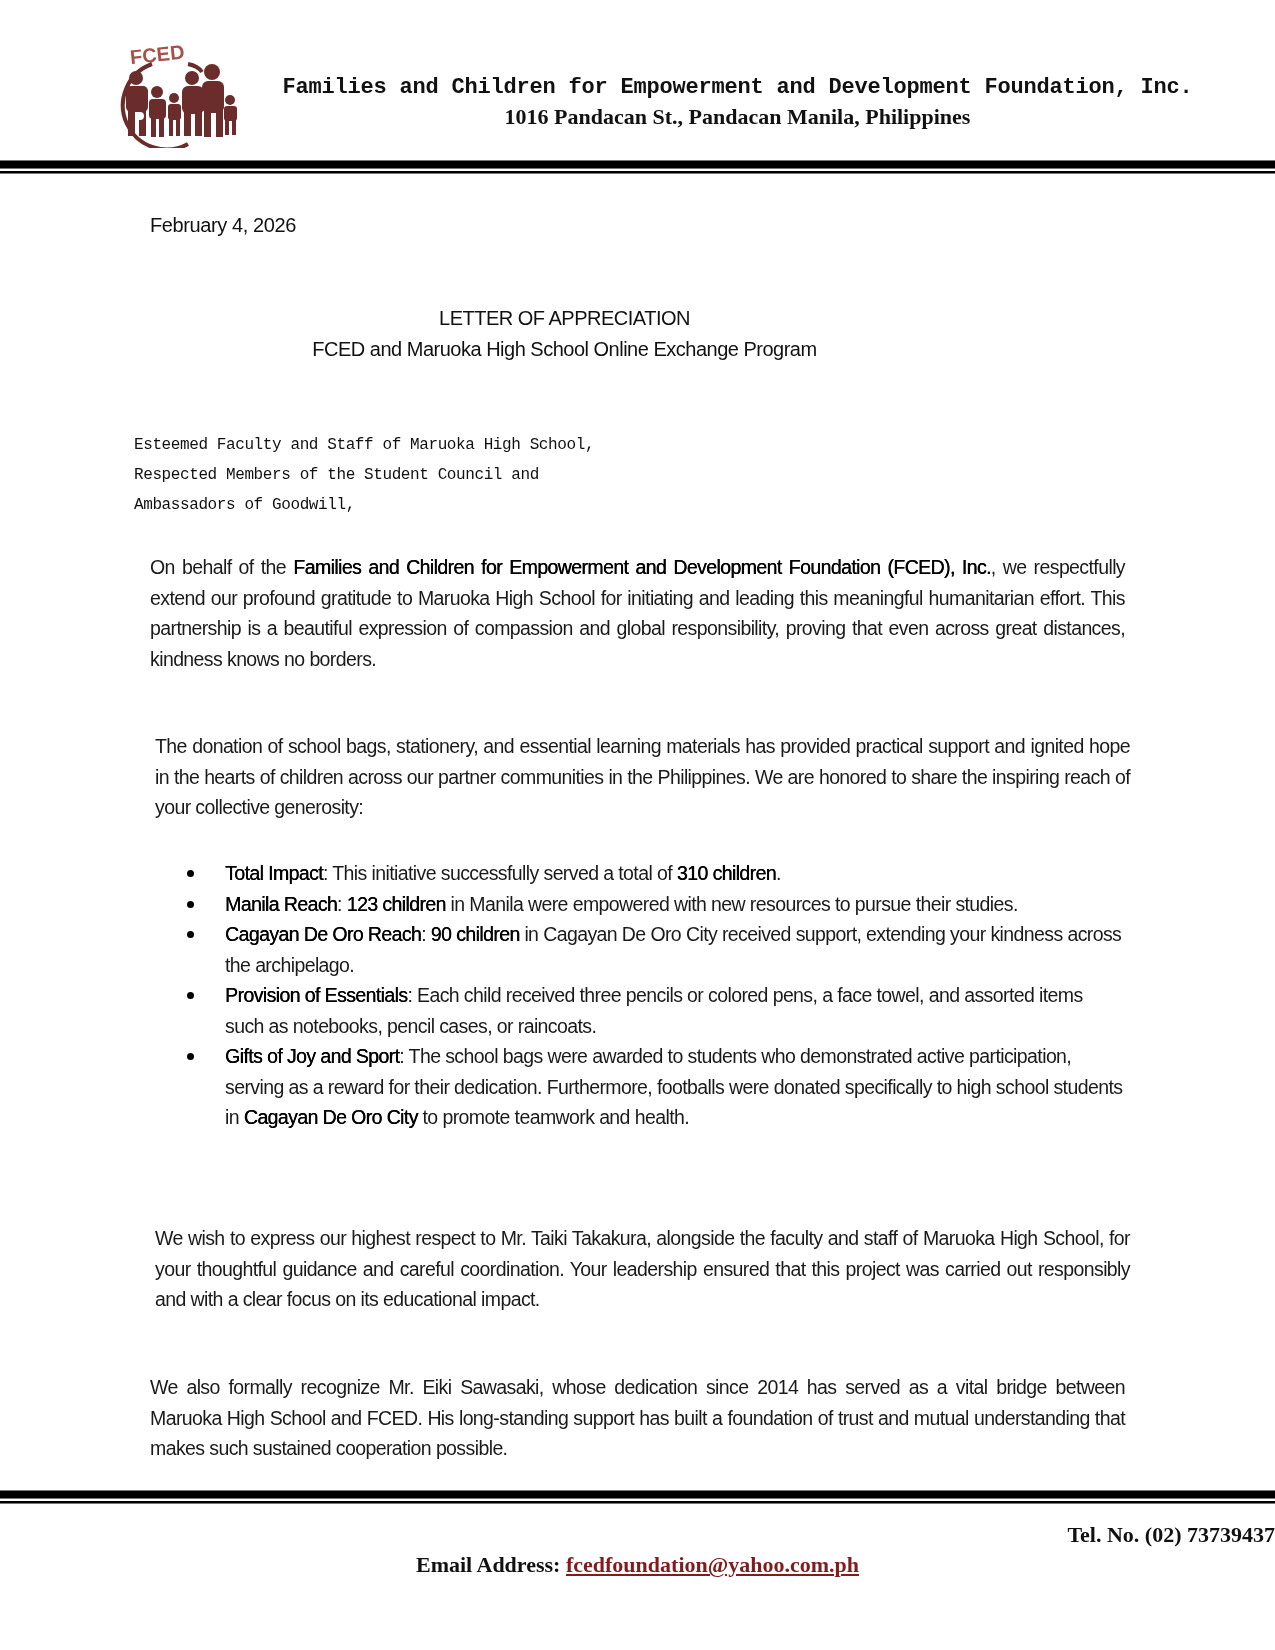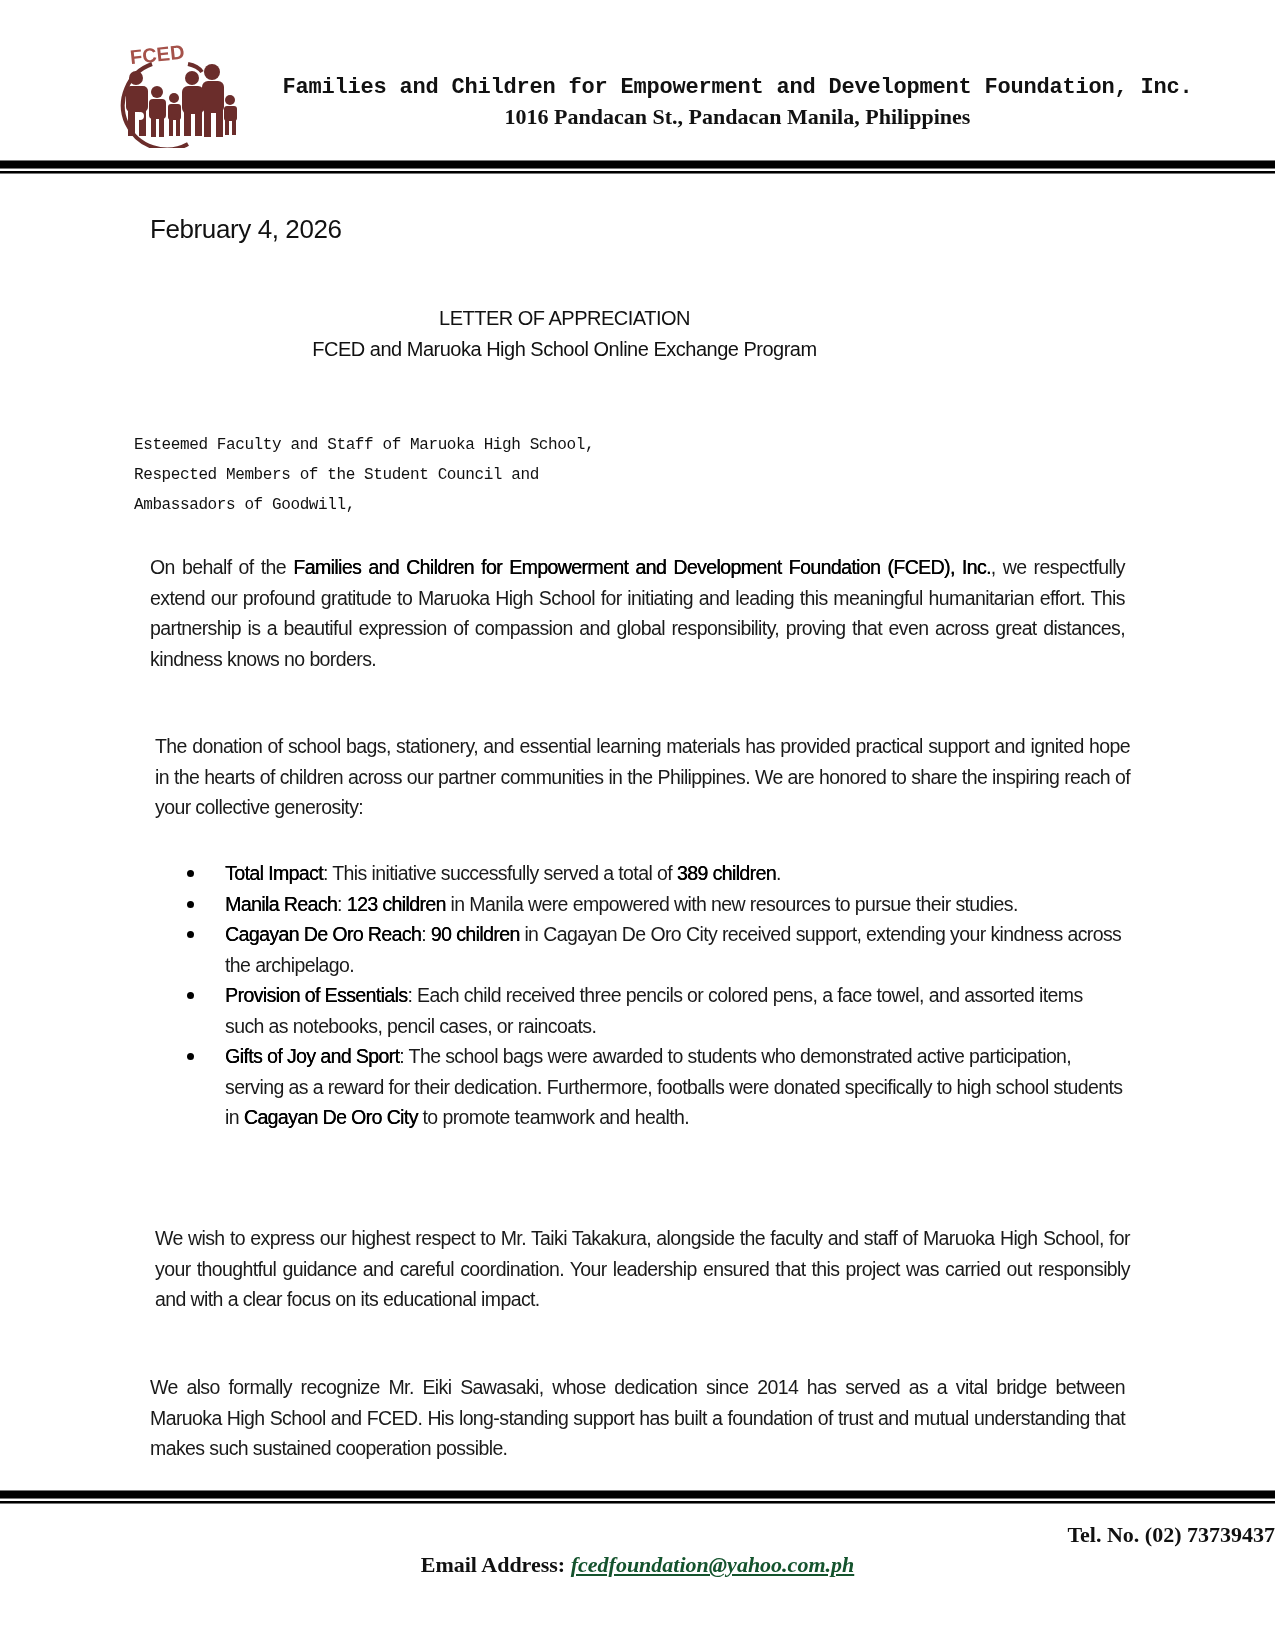--- a/index.html
+++ b/index.html
@@ -7,36 +7,36 @@
   .letterhead { position: absolute; left: 0; top: 0; width: 1275px; height: 160px; }
   .logo { position: absolute; left: 112px; top: 40px; width: 130px; height: 108px; }
   .org-name { position: absolute; left: 200px; width: 1075px; text-align: center; top: 75px;
     font-family: Liberation Mono, monospace; font-weight: bold; font-size: 22px; letter-spacing: -0.2px; }
   .org-address { position: absolute; left: 200px; width: 1075px; text-align: center; top: 104px;
     font-family: "Liberation Serif", serif; font-weight: bold; font-size: 22px; }
   .rule { position: absolute; left: 0; width: 1275px; }
   .rule .thick { height: 7px; background: #000; border-top: 1px solid #777; border-bottom: 1px solid #777; }
   .rule .gap { height: 2px; background: #fff; }
   .rule .thin { height: 2px; background: #000; border-bottom: 1px solid #777; }
-  .date { position: absolute; left: 150px; top: 214px; font-family: "Liberation Sans", sans-serif; font-size: 26px; letter-spacing: -0.4px; }
+  .date { position: absolute; left: 150px; top: 214px; font-family: "Liberation Sans", sans-serif; font-size: 20px; letter-spacing: -0.4px; }
   .title { position: absolute; left: 0; width: 1129px; text-align: center; top: 303px;
     font-family: "Liberation Sans", sans-serif; font-size: 20px; letter-spacing: -0.5px; line-height: 31px; }
   .salutation { position: absolute; left: 134px; top: 430px; font-family: Liberation Mono, monospace; font-size: 16px; line-height: 30px; letter-spacing: -0.4px; }
   .para { position: absolute; left: 150px; width: 975px; text-align: justify;
     font-family: "Liberation Sans", sans-serif; font-size: 19.5px; line-height: 30.5px; letter-spacing: -0.6px; color: #1a1a1a; }
   .para b, .bullets b { font-weight: normal; color: #000; text-shadow: 0.35px 0 0 #000; }
   .bullets { position: absolute; left: 150px; width: 975px; top: 858px; margin: 0; padding: 0; list-style: none;
     font-family: "Liberation Sans", sans-serif; font-size: 19.5px; line-height: 30.5px; letter-spacing: -0.6px; color: #1a1a1a; }
   .bullets li { position: relative; padding-left: 75px; }
   .bullets li .dot { position: absolute; left: 37px; top: 12px; width: 7px; height: 7px; border-radius: 50%; background: #000; }
   .footer-tel { position: absolute; left: 0; width: 1275px; text-align: right; top: 1522px;
     font-family: "Liberation Serif", serif; font-weight: bold; font-size: 22px; }
   .footer-email { position: absolute; left: 0; width: 1275px; text-align: center; top: 1552px;
     font-family: "Liberation Serif", serif; font-weight: bold; font-size: 22px; }
-  .footer-email a { color: #14532d; text-decoration: underline; font-style: italic; }
+  .footer-email a { color: #7f1d1d; text-decoration: underline; }
 </style>
 </head>
 <body>
 
 <div class="letterhead">
   <svg class="logo" viewBox="0 0 130 108">
     <g fill="#6b2d2b">
       <text x="18" y="22" font-family="Liberation Sans, sans-serif" font-weight="bold" font-size="20" fill="#a5524a" transform="rotate(-6 40 15)">FCED</text>
       <path d="M40 24 A44 44 0 1 0 76 104" fill="none" stroke="#6b2d2b" stroke-width="4"></path>
       <path d="M76 24 Q86 26 90 32" fill="none" stroke="#6b2d2b" stroke-width="4"></path>
@@ -88,21 +88,21 @@
   <div>Esteemed Faculty and Staff of Maruoka High School,</div>
   <div>Respected Members of the Student Council and</div>
   <div>Ambassadors of Goodwill,</div>
 </div>
 
 <p class="para" style="top:552px; margin:0;"><span>On behalf of the </span><b>Families and Children for Empowerment and Development Foundation (FCED), Inc.</b><span>, we respectfully extend our profound gratitude to Maruoka High School for initiating and leading this meaningful humanitarian effort. This partnership is a beautiful expression of compassion and global responsibility, proving that even across great distances, kindness knows no borders.</span></p>
 
 <p class="para" style="top:726px; margin:5px;">The donation of school bags, stationery, and essential learning materials has provided practical support and ignited hope in the hearts of children across our partner communities in the Philippines. We are honored to share the inspiring reach of your collective generosity:</p>
 
 <ul class="bullets">
-  <li><span class="dot"></span><b>Total Impact</b><span>: This initiative successfully served a total of </span><b>389 children</b><span>.</span></li>
+  <li><span class="dot"></span><b>Total Impact</b><span>: This initiative successfully served a total of </span><b>310 children</b><span>.</span></li>
   <li><span class="dot"></span><b>Manila Reach</b><span>: </span><b>123 children</b><span> in Manila were empowered with new resources to pursue their studies.</span></li>
   <li><span class="dot"></span><b>Cagayan De Oro Reach</b><span>: </span><b>90 children</b><span> in Cagayan De Oro City received support, extending your kindness across the archipelago.</span></li>
   <li><span class="dot"></span><b>Provision of Essentials</b><span>: Each child received three pencils or colored pens, a face towel, and assorted items such as notebooks, pencil cases, or raincoats.</span><b></b><span></span></li>
   <li><span class="dot"></span><b>Gifts of Joy and Sport</b><span>: The school bags were awarded to students who demonstrated active participation, serving as a reward for their dedication. Furthermore, footballs were donated specifically to high school students in </span><b>Cagayan De Oro City</b><span> to promote teamwork and health.</span></li>
 </ul>
 
 <p class="para" style="top:1218px; margin:5px;">We wish to express our highest respect to Mr. Taiki Takakura, alongside the faculty and staff of Maruoka High School, for your thoughtful guidance and careful coordination. Your leadership ensured that this project was carried out responsibly and with a clear focus on its educational impact.</p>
 
 <p class="para" style="top:1372px; margin:0;">We also formally recognize Mr. Eiki Sawasaki, whose dedication since 2014 has served as a vital bridge between Maruoka High School and FCED. His long-standing support has built a foundation of trust and mutual understanding that makes such sustained cooperation possible.</p>
 

